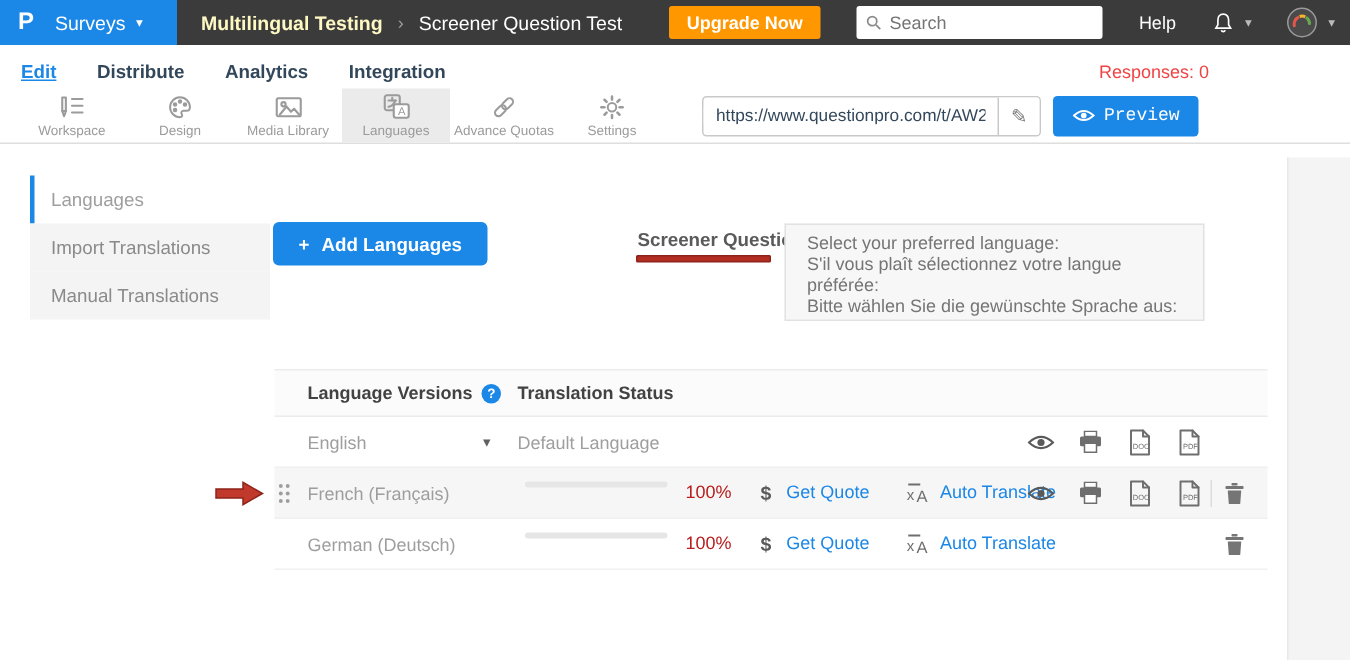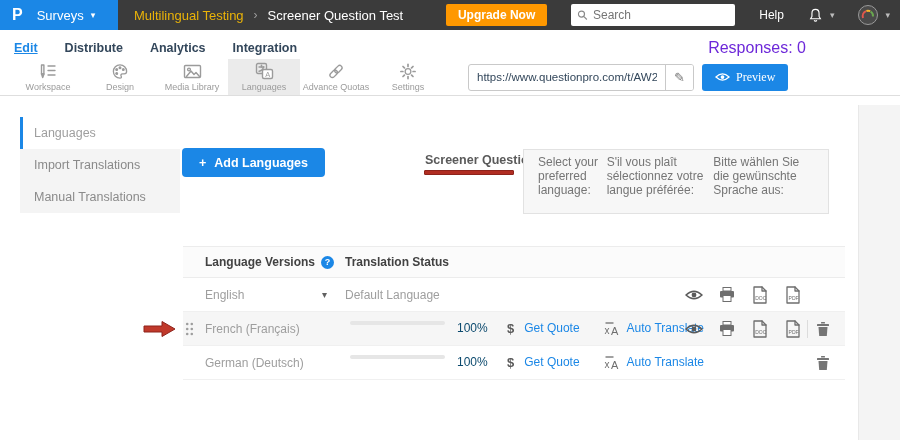--- a/index.html
+++ b/index.html
@@ -7,79 +7,79 @@
   body { font-family:"Liberation Sans", sans-serif; background:#fff; position:relative; overflow:hidden; }
 
   
   .topbar { position:absolute; top:0; left:0; width:900px; height:30px; background:#3b3b3b; display:flex; align-items:center; }
   .logo-block { width:118px; height:30px; background:#1b87e6; display:flex; align-items:center; padding:0 12px; color:#fff; cursor:pointer; }
   .logo-p { font-weight:bold; font-size:16px; margin-right:14px; }
   .product-name { font-size:13px; }
   .caret { font-size:9px; color:#fff; margin-left:7px; }
   .caret.gray { color:#bbb; }
   .breadcrumb { display:flex; align-items:center; margin-left:16px; font-size:13px; gap:10px; }
-  .bc-parent { color:#eab308; cursor:pointer; }
+  .bc-parent { color:#fef9c3; cursor:pointer;font-weight:bold; }
   .bc-sep { color:#9e9e9e; font-size:12px; }
   .bc-current { color:#fff; }
   .topbar-right { margin-left:auto; display:flex; align-items:center; gap:24px; padding-right:10px; }
   .upgrade-btn { background:#ff9800; color:#fff; border:none; font-family:inherit; font-weight:bold; font-size:12px; height:22px; padding:0 12px; border-radius:2px; cursor:pointer; }
   .search-box { background:#fff; height:22px; width:164px; border-radius:2px; display:flex; align-items:center; padding:0 6px; gap:5px; }
   .search-box input { border:none; outline:none; font-family:inherit; font-size:12px; color:#555; width:100%; background:transparent; }
   .help-link { color:#fff; font-size:12px; cursor:pointer; }
   .icon-group { display:flex; align-items:center; cursor:pointer; }
   .avatar { width:20px; height:20px; border-radius:50%; background:#4a4a4a; border:1px solid #9a9a9a; display:flex; align-items:center; justify-content:center; }
 
   
   .nav-tabs { position:absolute; top:32px; left:0; width:820px; height:29px; background:#fff; border-bottom:1px solid #e3e3e3; display:flex; align-items:center; padding:16px 14px; gap:27px; }
   .nav-tab { font-size:12.5px; font-weight:bold; color:#33475b; cursor:pointer; }
   .nav-tab.active { color:#1b87e6; text-decoration:underline; }
-  .responses { margin-left:auto; color:#6d28d9; font-size:16px; }
+  .responses { margin-left:auto; color:#ef4444; font-size:12px; }
 
   
   .toolbar { position:absolute; top:59px; left:0; width:900px; height:37px; background:#fff; border-bottom:1px solid #dedede; display:flex; align-items:stretch; padding-left:12px; }
   .tool-item { width:72px; display:flex; flex-direction:column; align-items:center; justify-content:center; gap:2px; cursor:pointer; }
   .tool-item.active { background:#ebebeb; }
   .tool-label { font-size:9px; color:#9b9b9b; white-space:nowrap; }
   .tool-svg { stroke:#9b9b9b; fill:none; stroke-width:1.4; stroke-linecap:round; stroke-linejoin:round; }
   .url-wrap { display:flex; align-items:center; margin-left:24px; align-self:center; }
   .url-box { display:flex; align-items:center; border:1px solid #c9c9c9; border-radius:3px; height:27px; overflow:hidden; background:#fff; }
   .url-box input { border:none; outline:none; font-family:inherit; width:196px; font-size:11.5px; color:#33475b; padding:0 8px; }
   .url-edit-btn { width:28px; height:27px; border:none; border-left:1px solid #c9c9c9; background:#fff; color:#757575; font-size:13px; cursor:pointer; }
-  .preview-btn { margin-left:8px; background:#1b87e6; border:none; color:#fff; font-family:Liberation Serif, serif; font-size:12px; height:27px; padding:0 13px; border-radius:3px; display:flex; align-items:center; gap:6px; cursor:pointer; }
+  .preview-btn { margin-left:8px; background:#1b87e6; border:none; color:#fff; font-family:Liberation Mono, monospace; font-size:12px; height:27px; padding:0 13px; border-radius:3px; display:flex; align-items:center; gap:6px; cursor:pointer; }
 
   
   .content { position:absolute; top:97px; left:0; width:900px; height:343px; background:#fff; }
   .right-gutter { position:absolute; top:8px; right:0; width:42px; height:335px; background:#f4f4f4; border-left:1px solid #e8e8e8; }
 
   .sidebar { position:absolute; top:20px; left:20px; width:160px; }
   .side-item { height:32px; display:flex; align-items:center; padding-left:14px; font-size:12.5px; color:#8a8a8a; background:#f4f4f4; cursor:pointer; }
   .side-item.active { background:#fff; border-left:3px solid #1b87e6; padding-left:11px; color:#9e9e9e; }
 
   .add-btn { position:absolute; top:51px; left:182px; width:143px; height:29px; background:#1b87e6; border:none; border-radius:4px; color:#fff; font-family:inherit; font-size:12.5px; font-weight:bold; display:flex; align-items:center; justify-content:center; gap:8px; cursor:pointer; }
 
   .screener-label { position:absolute; top:56px; left:425px; font-size:12.5px; font-weight:bold; color:#5a5a5a; }
   .screener-underline { position:absolute; top:73px; left:424px; width:90px; height:5px; background:#b12d22; border:1px solid #8e231b; border-radius:1px; }
-  .screener-box { position:absolute; top:52px; left:523px; width:306px; height:65px; background:#f7f7f7; border:1px solid #e2e2e2; padding:5px 14px; display:flex; flex-direction:row; justify-content:space-around; }
+  .screener-box { position:absolute; top:52px; left:523px; width:280px; height:65px; background:#f7f7f7; border:1px solid #e2e2e2; padding:5px 14px; display:flex; flex-direction:column; justify-content:space-around; }
   .screener-line { font-size:12px; color:#757575; }
 
   
   .lang-table { position:absolute; top:149px; left:183px; width:662px; }
   .t-header { height:32px; background:#fbfbfb; border-top:1px solid #ececec; border-bottom:1px solid #ececec; display:flex; align-items:center; font-size:12px; font-weight:bold; color:#424242; }
   .h-name { width:162px; padding-left:22px; display:flex; align-items:center; gap:6px; }
   .help-badge { width:13px; height:13px; border-radius:50%; background:#1b87e6; color:#fff; font-size:9px; font-weight:bold; display:inline-flex; align-items:center; justify-content:center; cursor:pointer; }
   .t-row { height:34px; border-bottom:1px solid #f0f0f0; display:flex; align-items:center; font-size:12px; color:#9e9e9e; position:relative; }
   .t-row.highlight { background:#f6f6f6; }
   .cell-name { width:162px; padding-left:22px; display:flex; align-items:flex-start; }
   .lang-select { width:122px; display:flex; justify-content:space-between; align-items:center; cursor:pointer; }
   .select-caret { color:#616161; font-size:10px; }
   .drag-handle { position:absolute; left:2px; top:10px; cursor:grab; }
   .cell-status { display:flex; }
   .progress-track { width:95px; height:4px; border-radius:2px; background:#e6e6e6; margin-left:5px; overflow:hidden; }
   .progress-fill { width:100%; height:100%; background:#43a047; border-radius:2px; }
-  .pct { margin-left:12px; color:#0c4a6e; width:34px; }
+  .pct { margin-left:12px; color:#b91c1c; width:34px; }
   .dollar { margin-left:16px; color:#5a5a5a; font-size:13px; font-weight:bold; }
   .link { color:#1b87e6; cursor:pointer; }
   .quote-link { margin-left:10px; }
   .translate-ic { margin-left:24px; }
   .auto-link { margin-left:6px; }
   .row-icons { position:absolute; left:502px; top:0; height:100%; display:flex; align-items:center; gap:15px; }
   .row-icon { width:18px; display:flex; justify-content:center; cursor:pointer; }
   .v-div { position:absolute; left:624px; top:8px; height:18px; width:1px; background:#dcdcdc; }
   .trash-slot { position:absolute; left:633px; top:0; height:100%; display:flex; align-items:center; cursor:pointer; }
   .annotation-arrow { position:absolute; left:-40px; top:8px; }

